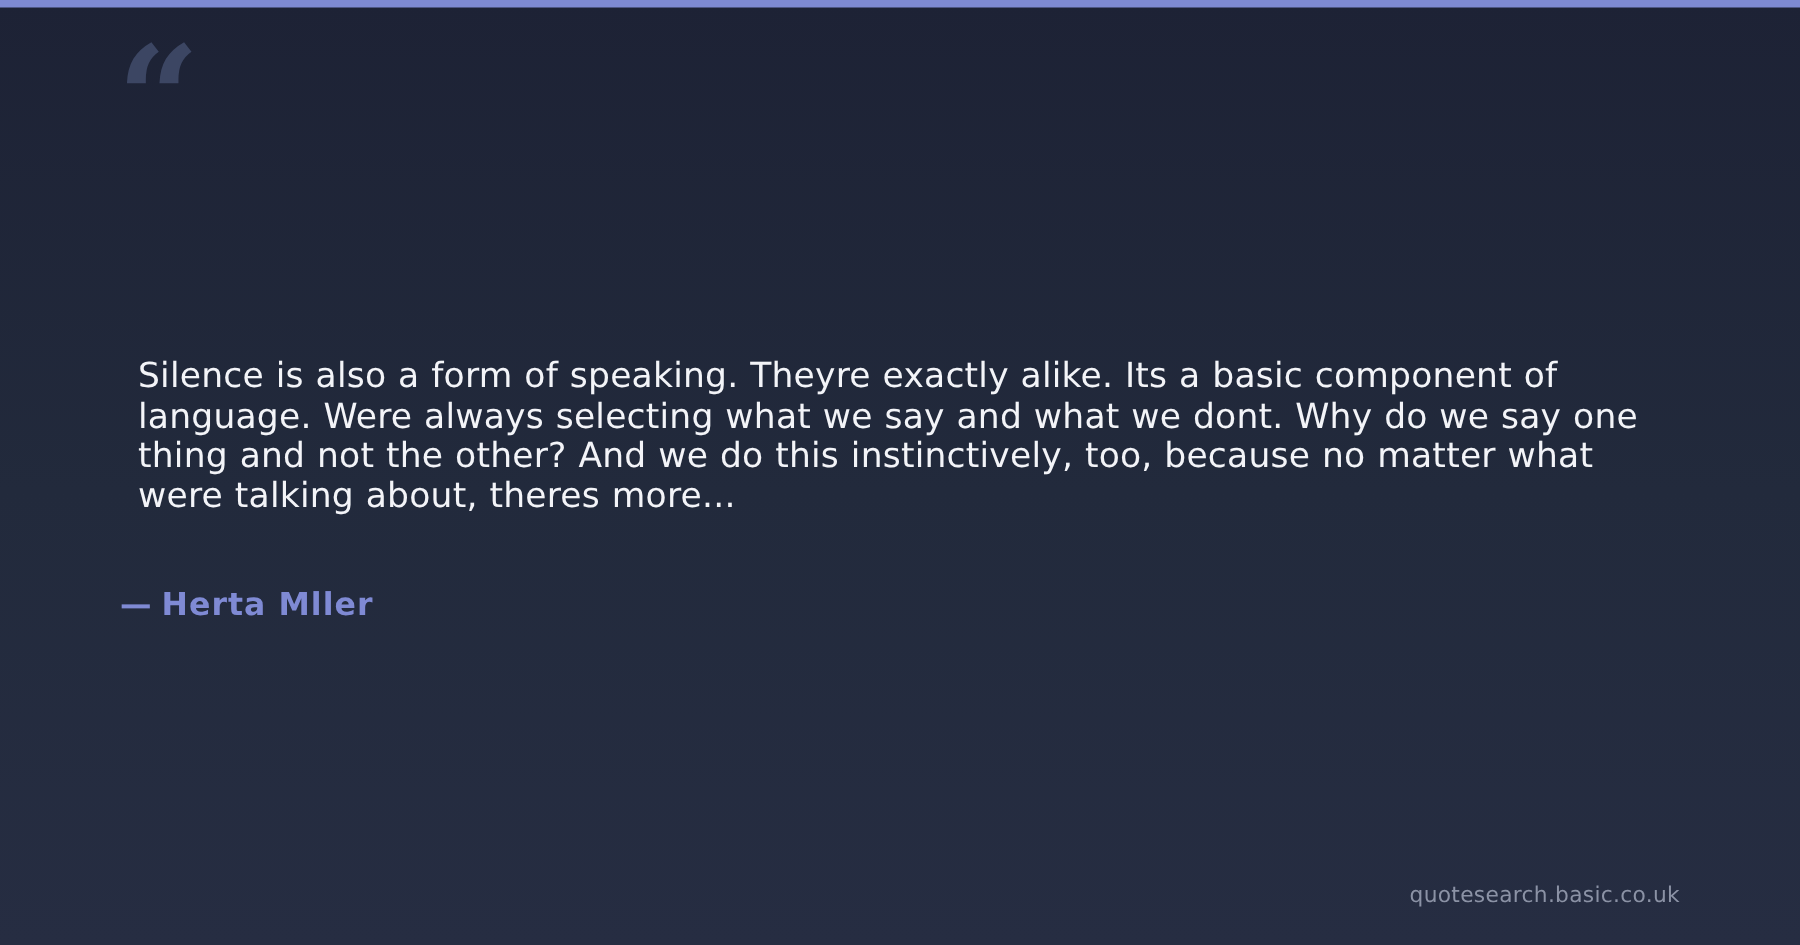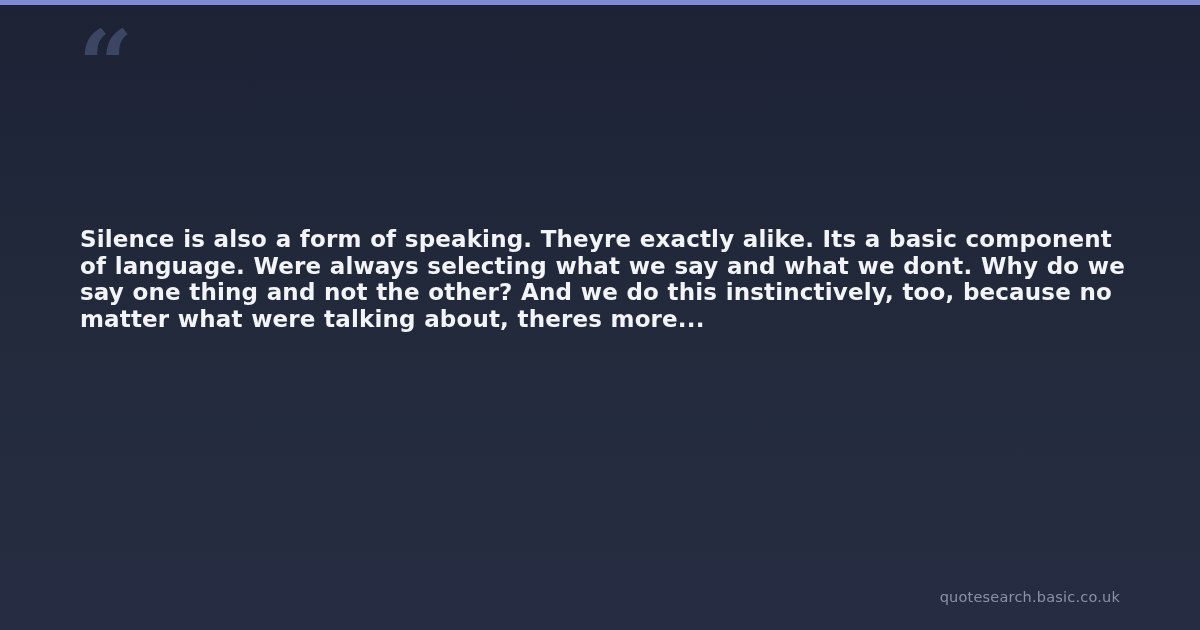--- a/index.html
+++ b/index.html
@@ -46,24 +46,24 @@
   }
 
   .content {
     position: absolute;
     left: 80px;
     top: 226px;
     width: 1045px;
   }
 
   .quote-text {
-    margin: 0;
+    margin: 12px;
     font-size: 23px;
     line-height: 26.5px;
-    font-weight: 700;
+    font-weight: 400;
     color: #f3f4f8;
     letter-spacing: 0.15px;
     word-spacing: 0.4px;
   }
 
   .author-line {
     margin: 0;
     padding-top: 35px;
     font-size: 21px;
     font-weight: 700;
@@ -90,17 +90,20 @@
 
 <div class="quote-card">
 
   <div class="accent-bar"></div>
 
   <div class="quote-mark">“</div>
 
   <div class="content">
     <p class="quote-text">Silence is also a form of speaking. Theyre exactly alike. Its a basic component of language. Were always selecting what we say and what we dont. Why do we say one thing and not the other? And we do this instinctively, too, because no matter what were talking about, theres more...</p>
 
+    <p class="author-line">
+      <span class="author-dash">—</span><span>Herta Mller</span>
+    </p>
   </div>
 
   <div class="footer-source">quotesearch.basic.co.uk</div>
 
 </div>
 
 </body></html>

